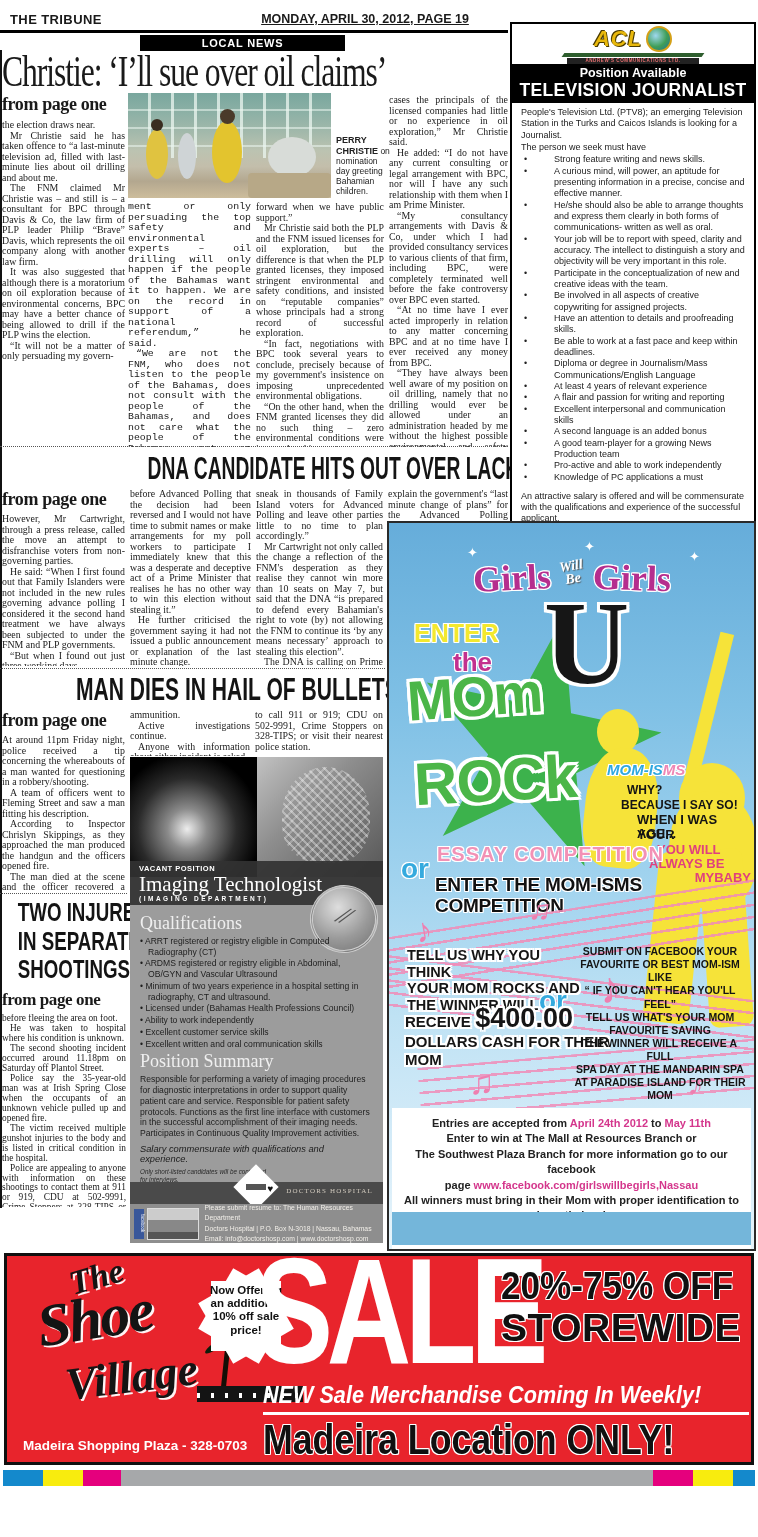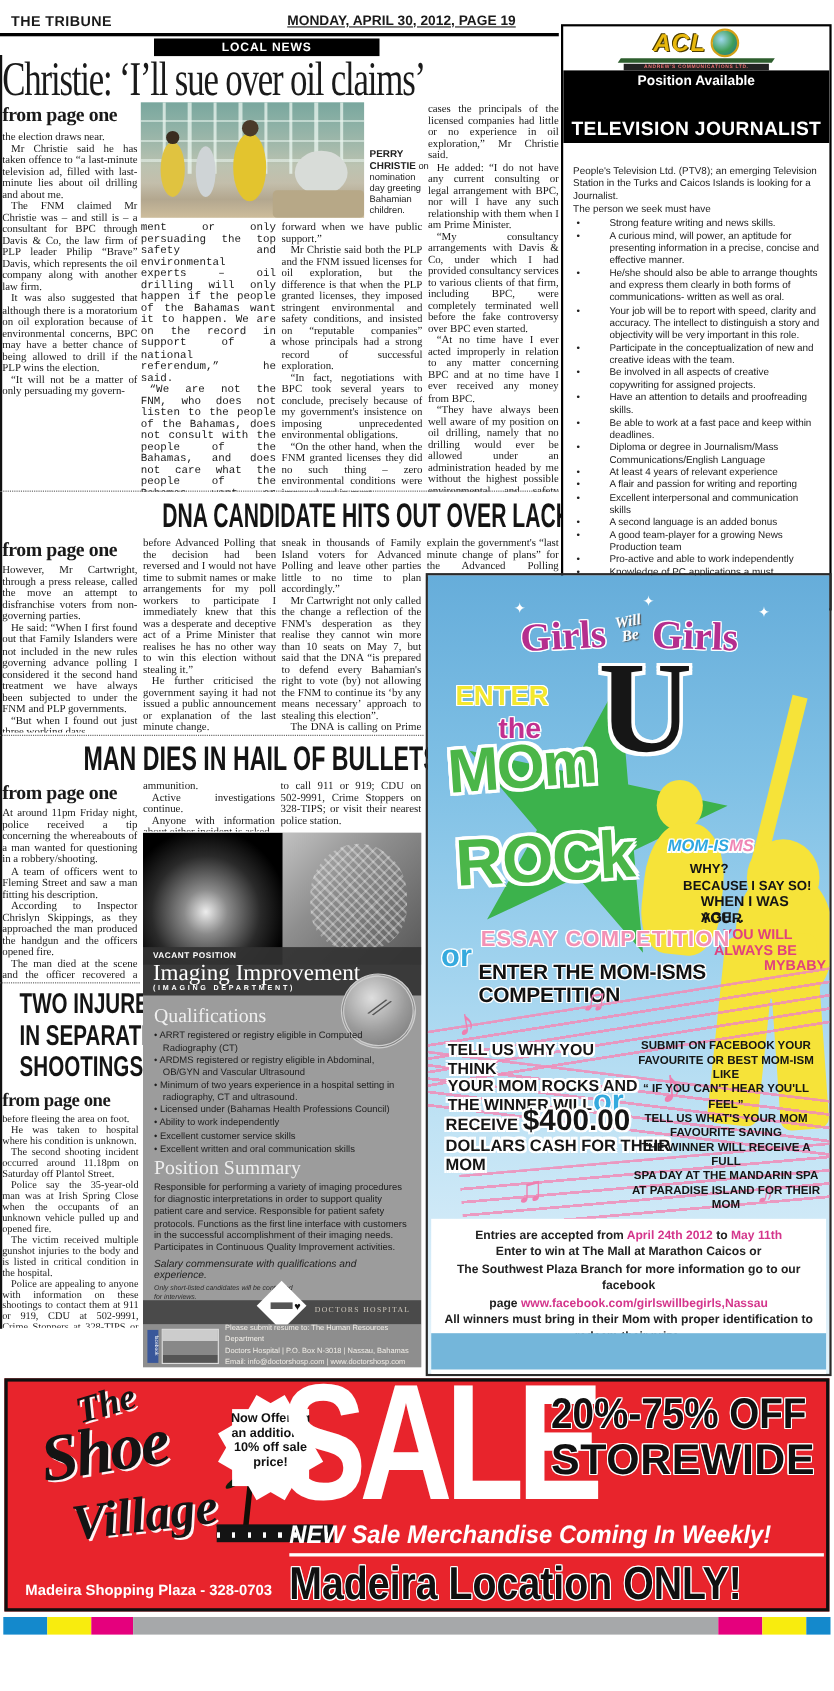--- a/index.html
+++ b/index.html
@@ -37,22 +37,22 @@
   #tv-logo{height:38px;text-align:center;padding-top:2px;position:relative;}
   #tv-logo .acl{font:italic 900 22px "Liberation Sans",sans-serif;color:#e8b80c;
     text-shadow:1px 1px 0 #4a3b00,-1px -1px 0 #4a3b00;letter-spacing:1px;vertical-align:middle;}
   #tv-logo .globe{display:inline-block;width:22px;height:22px;border-radius:50%;vertical-align:middle;margin-left:4px;
     background:radial-gradient(circle at 35% 35%,#9fd8ef,#3f9e57 55%,#1c6e9c);border:2px solid #d4a017;}
   #tv-logo .swoosh{width:140px;height:4px;background:#2e5e2e;margin:1px auto 0;transform:skewX(-35deg);}
   #tv-logo .subbar{width:132px;margin:1px auto 0;background:#222;color:#e87070;
     font:bold 4.5px/6px "Liberation Sans",sans-serif;letter-spacing:.6px;}
   #tv-band{background:#000;color:#fff;text-align:center;padding:2px 0 3px;}
   #tv-band .l1{font:bold 12.5px/15px "Liberation Sans",sans-serif;}
-  #tv-band .l2{font:bold 17.5px/19px "Liberation Sans",sans-serif;letter-spacing:.3px;margin-top:27px;}
-  #tv-body{padding:4px 9px 0;font:9px/1.26 "Liberation Sans",sans-serif;color:#222;margin-top:16px;}
+  #tv-band .l2{font:bold 17.5px/19px "Liberation Sans",sans-serif;letter-spacing:.3px;}
+  #tv-body{padding:4px 9px 0;font:9px/1.26 "Liberation Sans",sans-serif;color:#222;}
   #tv-body p{margin:0 0 1px;}
   #tv-body ul{list-style:none;margin:0;padding:0;}
   #tv-body li{position:relative;padding-left:33px;margin:0;}
   #tv-body li::before{content:"•";position:absolute;left:3px;top:0;}
   #tv-body .gap{margin-top:8px;}
   
   #girls-ad{left:387px;top:521px;width:369px;height:730px;border:2px solid #2a2a2a;box-sizing:border-box;overflow:hidden;
     background:linear-gradient(180deg,#66adda 0%,#7fc0e5 25%,#9fd2ee 48%,#bfe2f4 68%,#d8edf9 88%,#e6f4fb 100%);
     font-family:"Liberation Sans",sans-serif;}
   #girls-ad .el{position:absolute;}
@@ -396,38 +396,38 @@
     <div>FEEL”</div>
     <div>TELL US WHAT'S YOUR MOM</div>
     <div>FAVOURITE SAVING</div>
     <div>THE WINNER WILL RECEIVE A FULL</div>
     <div>SPA DAY AT THE MANDARIN SPA</div>
     <div>AT PARADISE ISLAND FOR THEIR</div>
     <div>MOM</div>
   </div>
   <div class="el" id="g-entries">
     <div><span>Entries are accepted from </span><span class="pk">April 24th  2012</span><span> to </span><span class="pk">May 11th</span></div>
-    <div>Enter to win at The Mall at Marathon Caicos or</div>
+    <div>Enter to win at The Mall at Resources Branch or</div>
     <div>The Southwest Plaza Branch for more information go to our facebook</div>
     <div><span>page </span><span class="pk">www.facebook.com/girlswillbegirls,Nassau</span></div>
     <div>All winners must bring in their Mom with proper identification to</div>
     <div>redeem their prize.</div>
     <div>See our facebook page for more information.</div>
   </div>
   <div class="el" id="g-blueband"></div>
 </div>
 
 <div class="abs" id="img-ad">
   <div id="img-photos">
     <div id="img-xray"></div>
     <div id="img-surgeon"></div>
   </div>
   <div id="img-banner">
     <div class="v">VACANT POSITION</div>
-    <div class="t">Imaging Improvement</div>
+    <div class="t">Imaging Technologist</div>
     <div class="d">(IMAGING DEPARTMENT)</div>
   </div>
   <div id="img-seal">∕∕</div>
   <div id="img-body">
     <div class="img-h">Qualifications</div>
     <ul>
       <li>ARRT registered or registry eligible in Computed Radiography (CT)</li>
       <li>ARDMS registered or registry eligible in Abdominal, OB/GYN and Vascular Ultrasound</li>
       <li>Minimum of two years experience in a hospital setting in radiography, CT and ultrasound.</li>
       <li>Licensed under (Bahamas Health Professions Council)</li>

